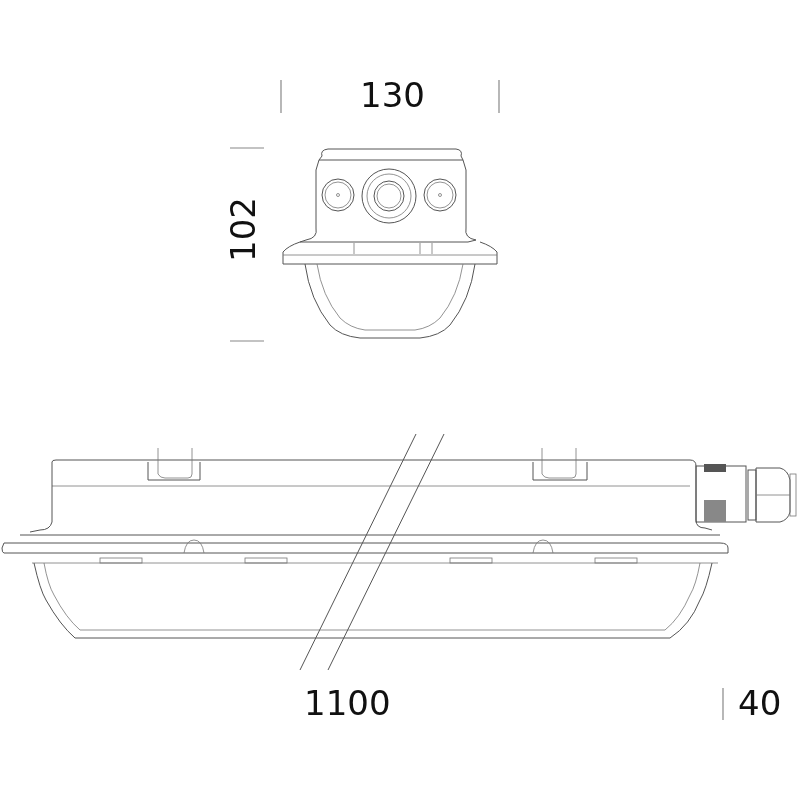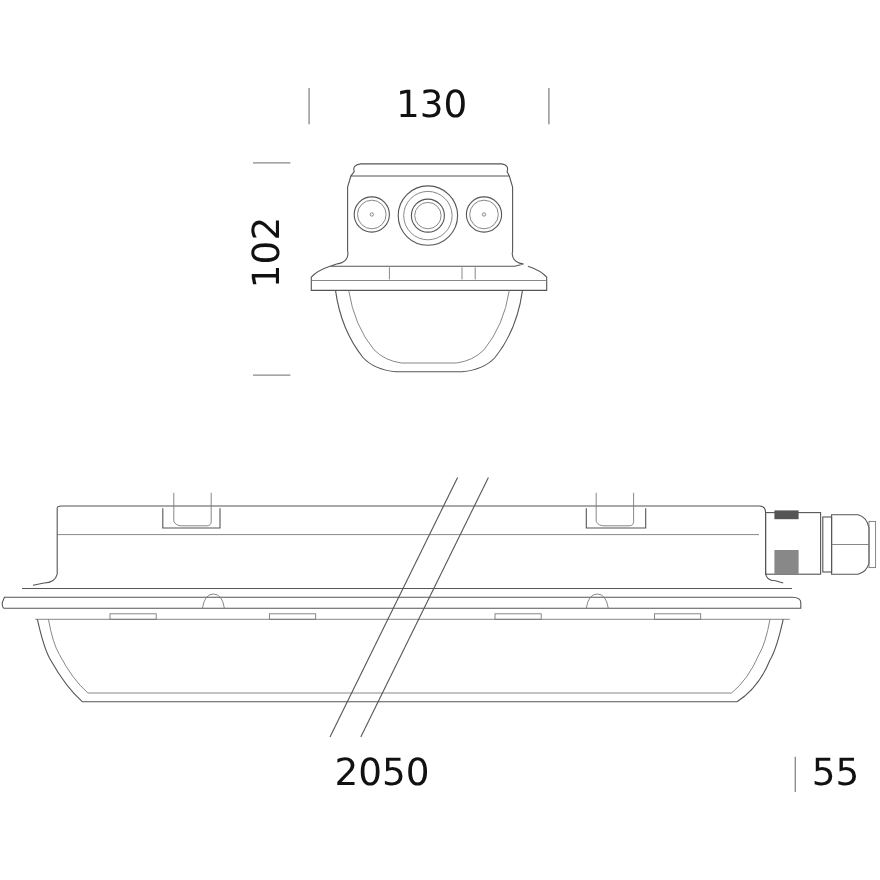--- a/index.html
+++ b/index.html
@@ -78,14 +78,14 @@
     <line class="lt" x1="756" y1="495" x2="790" y2="495"></line>
     <rect class="lt" x="790" y="474" width="6" height="42"></rect>
   </g>
 
   <line class="l" x1="300" y1="670" x2="416" y2="434"></line>
   <line class="l" x1="328" y1="670" x2="444" y2="434"></line>
 </svg>
 
 <div id="dim-width-top" class="dim-label">130</div>
 <div id="dim-height-side" class="dim-label">102</div>
-<div id="dim-length" class="dim-label">2050</div>
-<div id="dim-depth" class="dim-label">55</div>
+<div id="dim-length" class="dim-label">1100</div>
+<div id="dim-depth" class="dim-label">40</div>
 
 </body></html>

